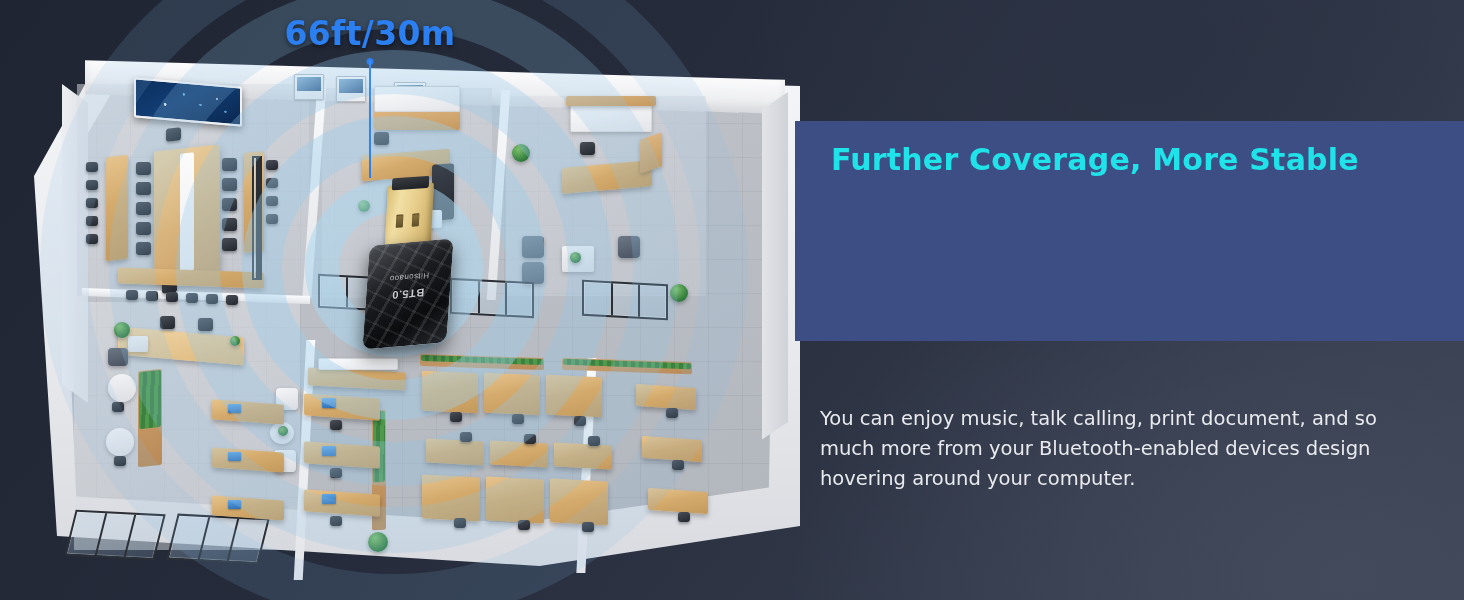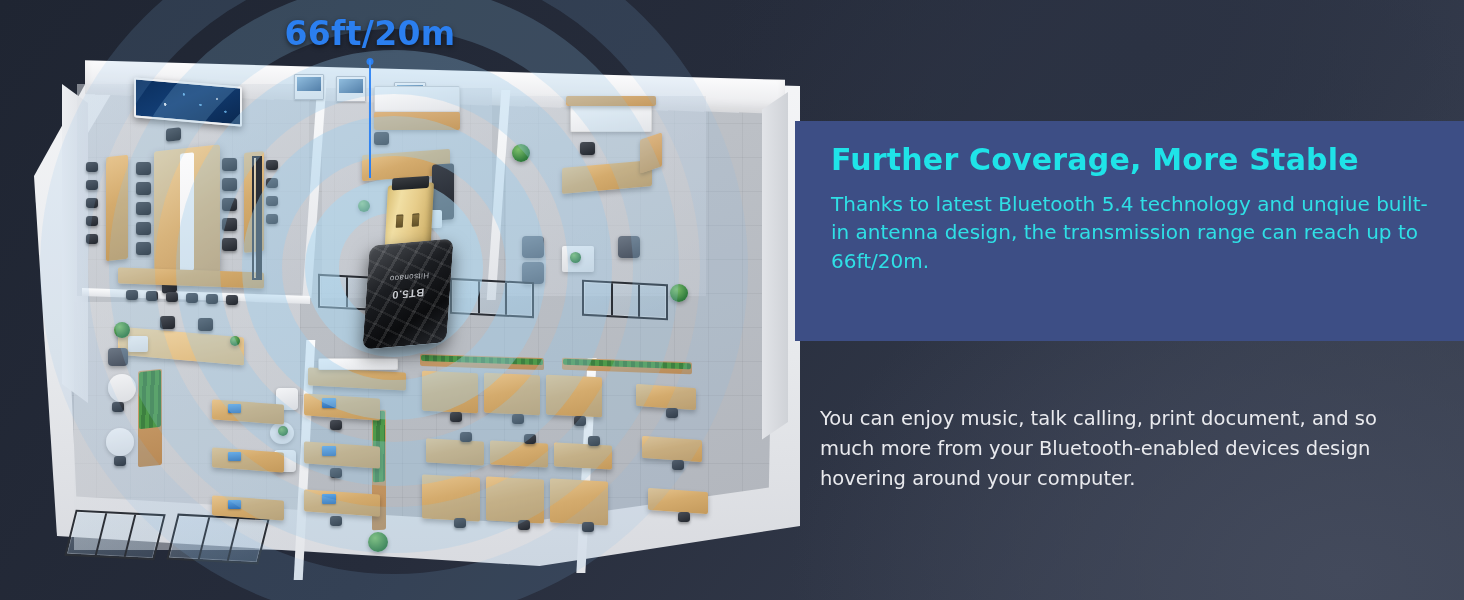--- a/index.html
+++ b/index.html
@@ -454,23 +454,22 @@
       <div class="dongle-body">
         <span class="brand">Hitsonaoo</span>
         <span class="label">BT5.0</span>
       </div>
     </div>
 
   </div>
 </div>
 
 <div class="callout">
-  <div class="callout-text">66ft/20m</div>
+  <div class="callout-text">66ft/30m</div>
   <span class="callout-dot"></span>
   <span class="callout-line"></span>
 </div>
 
 <div class="panel">
   <div class="panel-title">Further Coverage, More Stable</div>
-  <div class="panel-body">Thanks to latest Bluetooth 5.4 technology and unqiue built-in antenna design, the transmission range can reach up to 66ft/20m.</div>
 </div>
 
 <div class="subcopy">You can enjoy music, talk calling, print document, and so much more from your Bluetooth-enabled devices design hovering around your computer.</div>
 
 </body></html>

